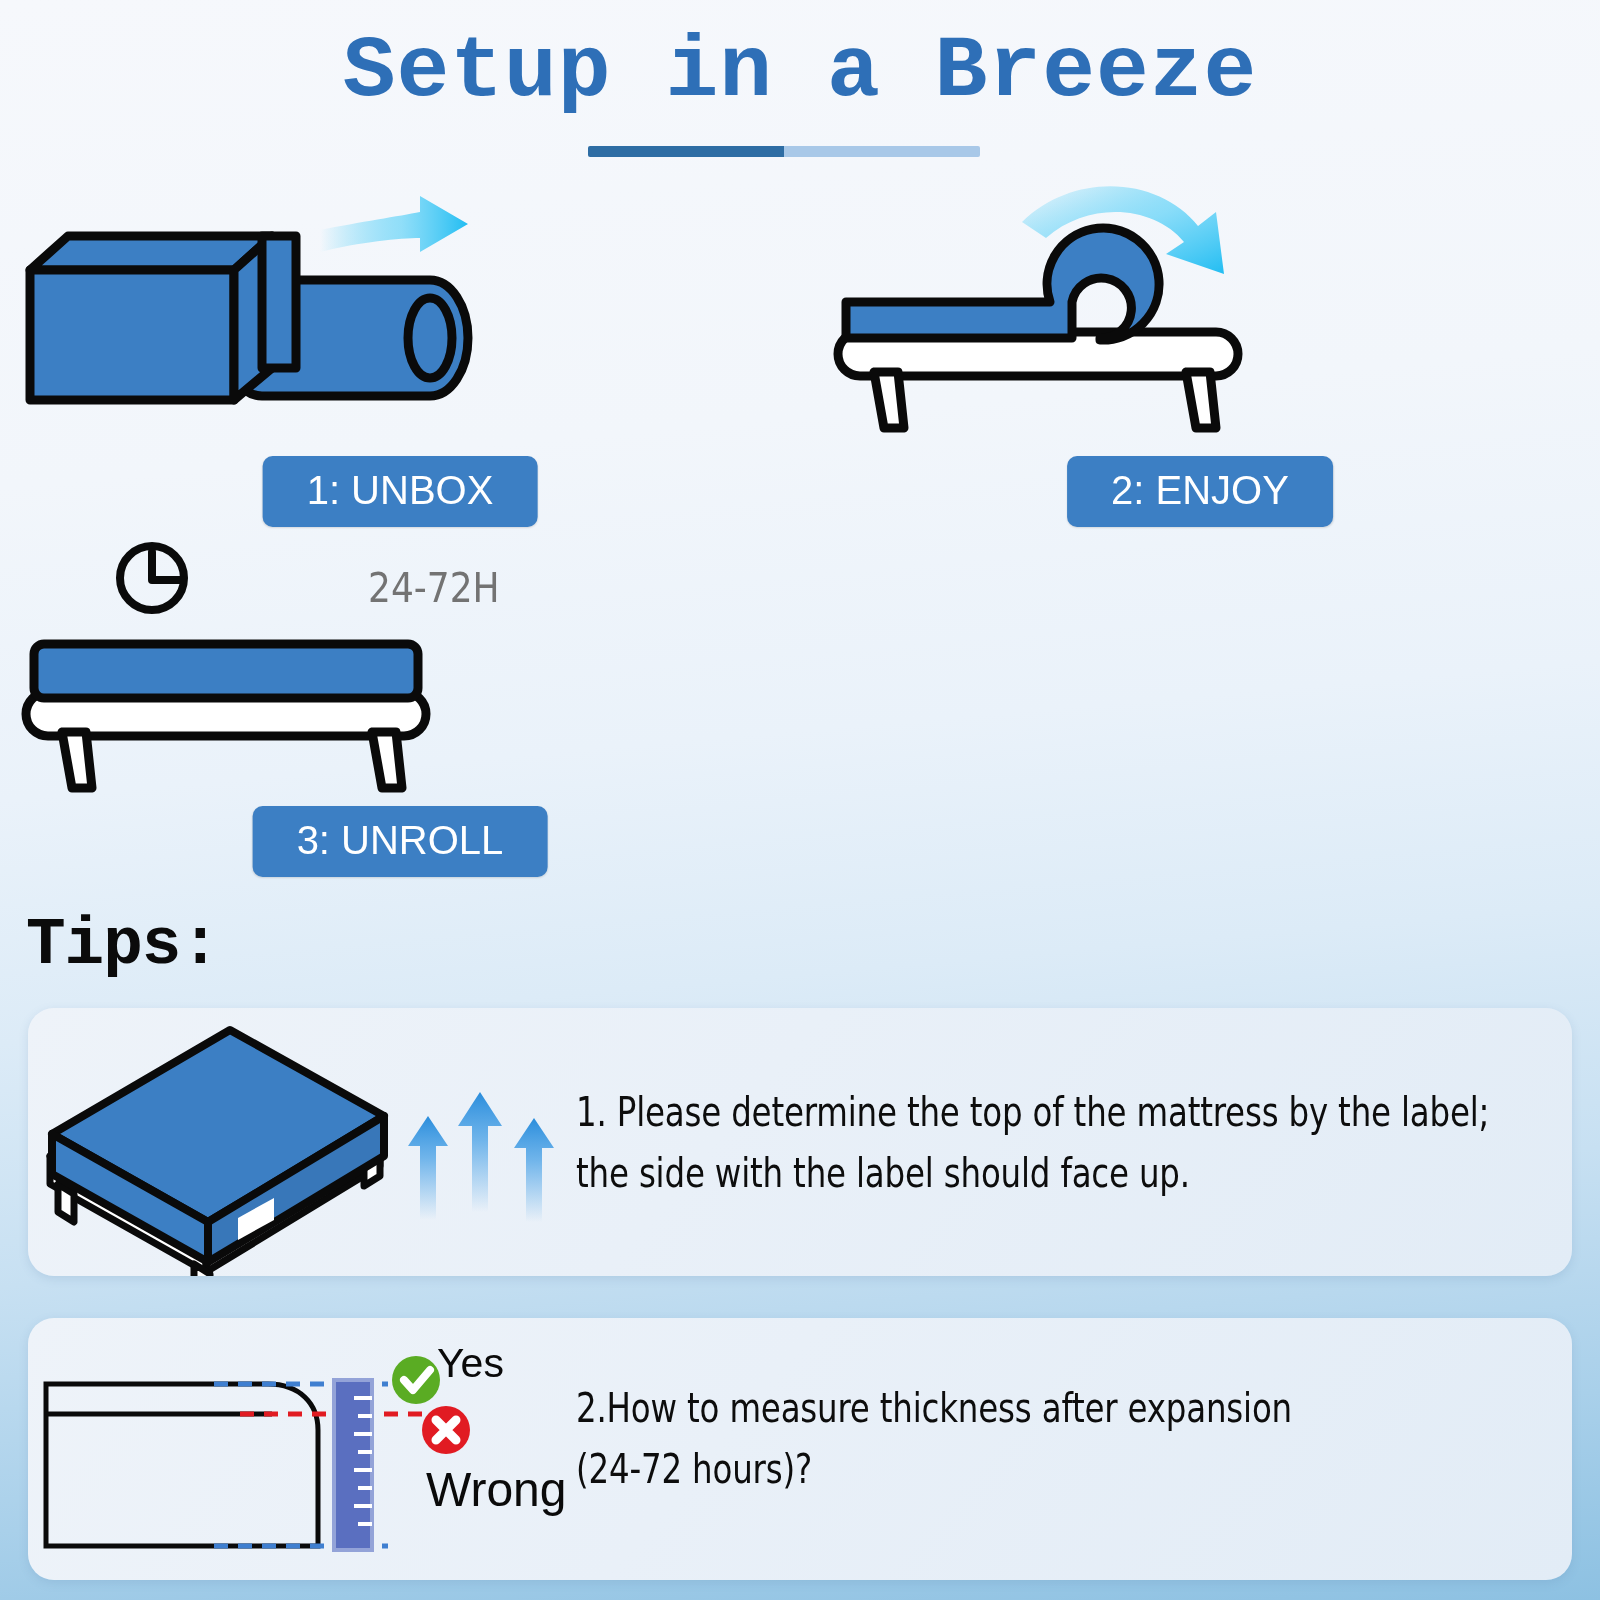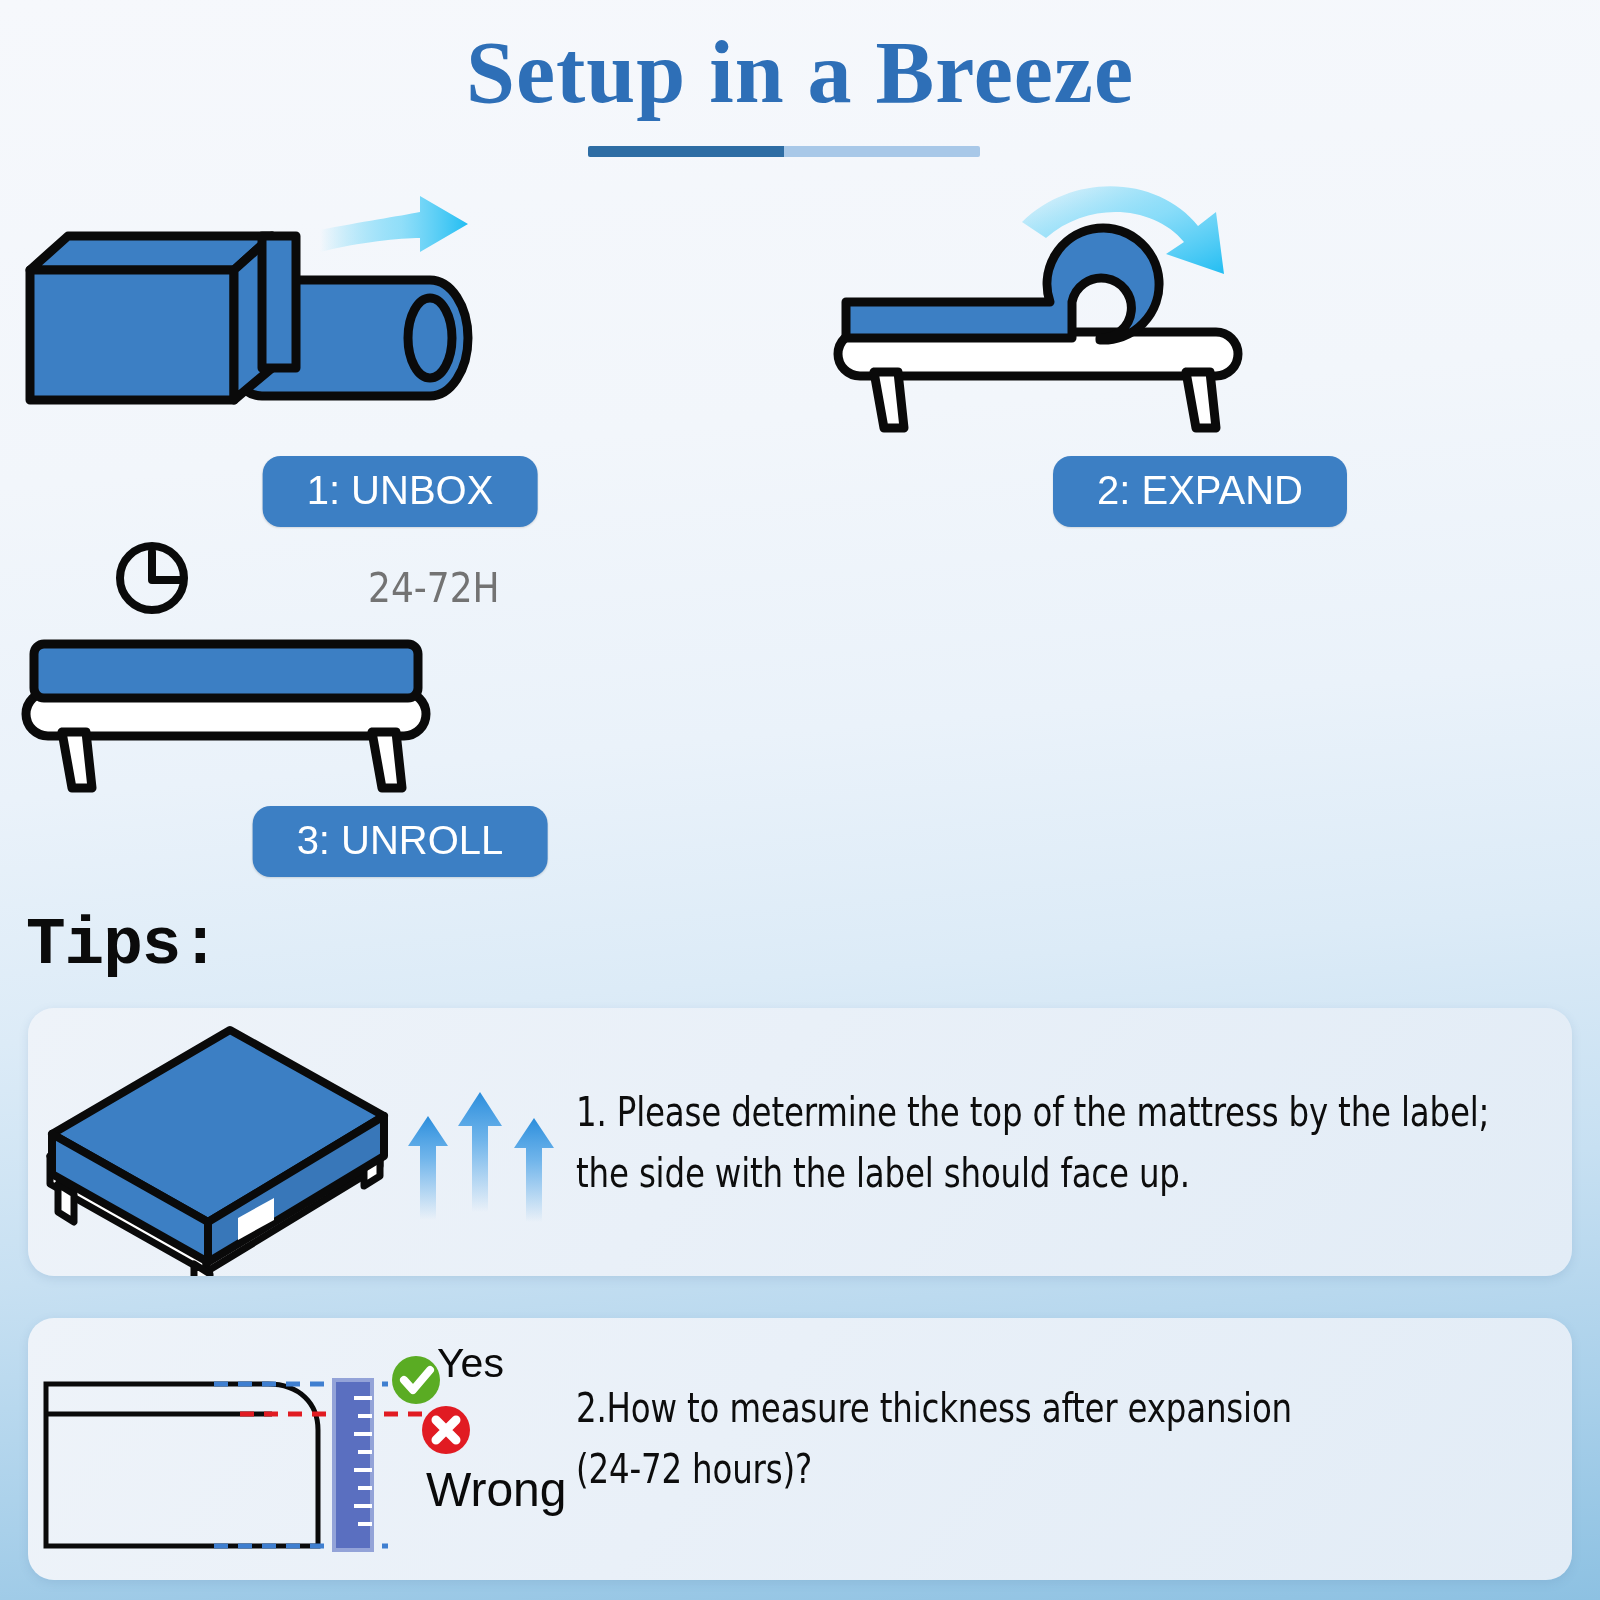--- a/index.html
+++ b/index.html
@@ -8,37 +8,37 @@
     font-family:"Liberation Sans", sans-serif;
     background:linear-gradient(175deg,#f6f8fc 0%,#f2f6fb 28%,#eaf2fa 46%,#dcebf7 60%,#c7e0f2 74%,#a9d0ea 88%,#8dc1e2 100%);
     overflow:hidden;position:relative;
   }
   .page{position:absolute;inset:0;}
 
   
   .title{
     position:absolute;left:0;top:22px;width:1600px;text-align:center;
     font-size:88px;font-weight:bold;color:#2e6fb7;letter-spacing:1px;
-    font-family:Liberation Serif, serif;
+    font-family:Liberation Mono, monospace;
   }
   .title-underline{
     position:absolute;left:588px;top:146px;width:392px;height:11px;
     display:flex;border-radius:2px;overflow:hidden;
   }
   .title-underline .u-dark{width:50%;height:100%;background:#2e6da4;}
   .title-underline .u-light{width:50%;height:100%;background:#a8c8e8;}
 
   
   .steps{position:absolute;left:0;top:172px;width:1600px;height:710px;}
   .step{position:absolute;width:800px;height:355px;}
   .step-art{position:absolute;left:0;top:0;width:800px;height:275px;}
   .step-art svg{display:block;width:100%;height:100%;}
   .step-badge{
     position:absolute;bottom:0;left:50%;transform:translateX(-50%);
-    background:#3c7fc4;color:#ffffff;border-radius:18px;
+    background:#3c7fc4;color:#ffffff;border-radius:10px;
     font-size:40px;padding:12px 44px 14px 44px;white-space:nowrap;
     box-shadow:0 1px 2px rgba(0,0,0,.12);
   }
   #step1{left:0;top:0;}
   #step2{left:800px;top:0;}
   #step3{left:0;top:350px;}
   #step4{left:800px;top:350px;}
 
   
   .tips-heading{
@@ -123,21 +123,21 @@
           <path d="M222 50 C276 -2 360 6 398 54 L416 40 L424 102 L366 82 L384 70 C354 34 290 28 246 66 Z" fill="url(#arrB)"></path>
 
           <rect x="38" y="160" width="400" height="44" rx="22" fill="#ffffff" stroke="#0a0a0a" stroke-width="9"></rect>
 
           <path d="M74 200 L98 200 L104 256 L84 256 Z" fill="#ffffff" stroke="#0a0a0a" stroke-width="9" stroke-linejoin="round"></path>
           <path d="M386 200 L410 200 L416 256 L396 256 Z" fill="#ffffff" stroke="#0a0a0a" stroke-width="9" stroke-linejoin="round"></path>
 
           <path d="M46 130 L250 130 A56 56 0 1 1 300 168 L300 166 A30 30 0 1 0 272 130 L272 166 L46 166 Z" fill="#3c7fc4" stroke="#0a0a0a" stroke-width="9" stroke-linejoin="round" stroke-linecap="round"></path>
         </svg>
       </div>
-      <div class="step-badge">2: EXPAND</div>
+      <div class="step-badge">2: ENJOY</div>
     </div>
 
     <div class="step" id="step3">
       <div class="step-art">
         <svg viewBox="0 0 800 275">
 
           <circle cx="152" cy="56" r="32" fill="none" stroke="#0a0a0a" stroke-width="8"></circle>
           <path d="M152 30 L152 58 L182 58" fill="none" stroke="#0a0a0a" stroke-width="8" stroke-linecap="round" stroke-linejoin="round"></path>
 
           <rect x="26" y="170" width="400" height="44" rx="22" fill="#ffffff" stroke="#0a0a0a" stroke-width="9"></rect>

